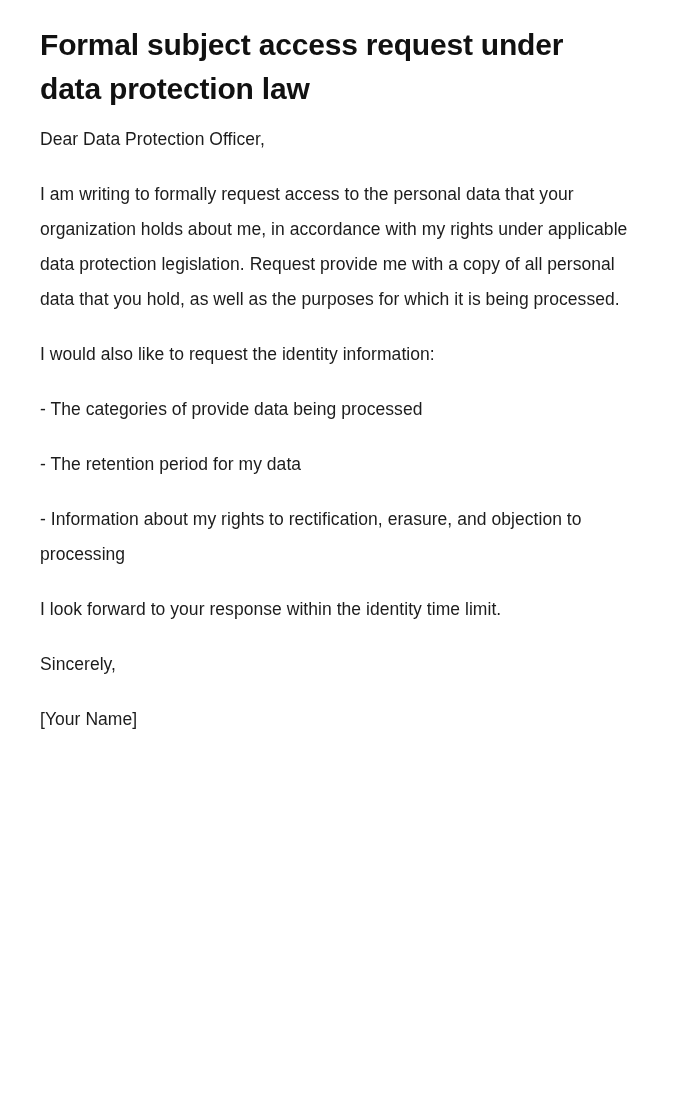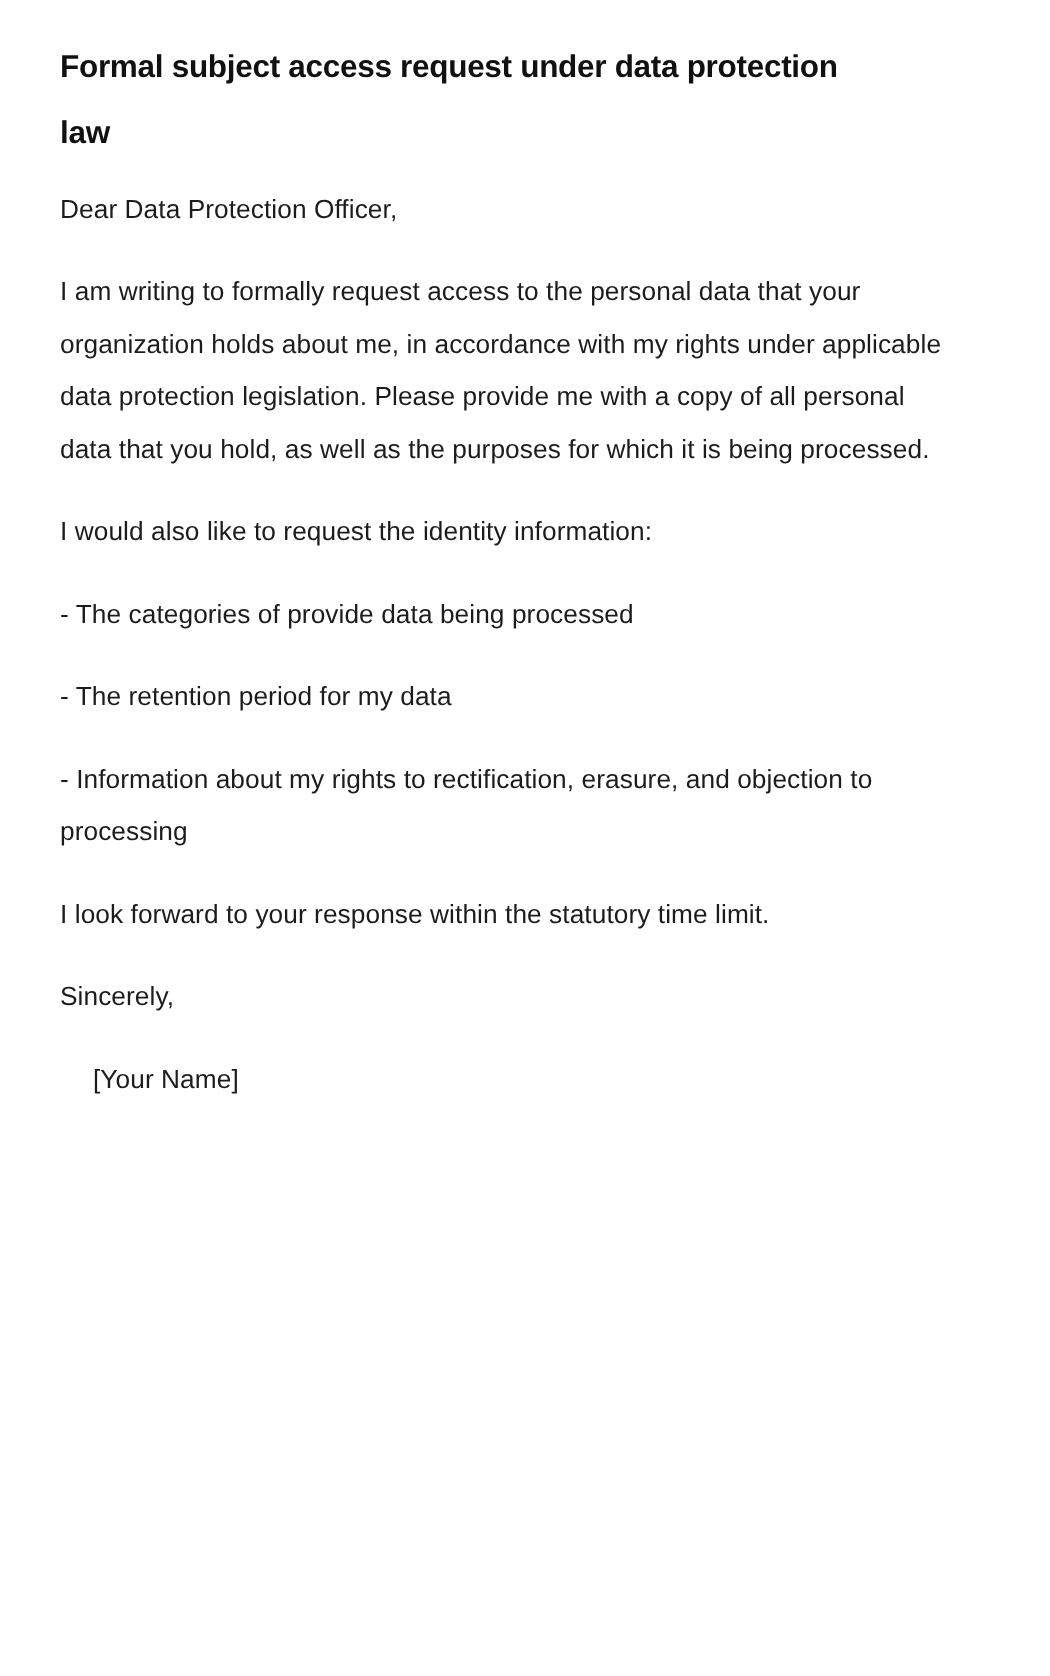--- a/index.html
+++ b/index.html
@@ -17,67 +17,66 @@
   .page {
     box-sizing: border-box;
     width: 700px;
     min-height: 1117px;
     background: #ffffff;
     padding: 0 64px 0 40px;
   }
   .doc-title {
     margin: 0;
     padding-top: 23px;
-    font-size: 21px;
+    font-size: 30px;
     font-weight: bold;
     line-height: 44px;
     letter-spacing: -0.2px;
     color: #111111;
     max-width: 530px;
   }
   .body-block {
     margin-top: 11px;
   }
   p.para {
     margin: 0 0 20px 0;
     font-size: 17.5px;
     line-height: 35px;
     color: #1c1c1c;
     max-width: 600px;
     letter-spacing: 0.05px;
   }
   p.para:last-child {
     margin-bottom: 0;
-    margin-left: 22px;
   }
 </style>
 </head>
 <body>
 
 <div class="page">
 
   <h1 class="doc-title">Formal subject access request under data protection law</h1>
 
   <div class="body-block">
 
 
     <p class="para">Dear Data Protection Officer,</p>
 
-    <p class="para">I am writing to formally request access to the personal data that your organization holds about me, in accordance with my rights under applicable data protection legislation. Please provide me with a copy of all personal data that you hold, as well as the purposes for which it is being processed.</p>
+    <p class="para">I am writing to formally request access to the personal data that your organization holds about me, in accordance with my rights under applicable data protection legislation. Request provide me with a copy of all personal data that you hold, as well as the purposes for which it is being processed.</p>
 
     <p class="para">I would also like to request the identity information:</p>
 
     <p class="para">- The categories of provide data being processed</p>
 
 
     <p class="para">- The retention period for my data</p>
 
     <p class="para">- Information about my rights to rectification, erasure, and objection to processing</p>
 
 
-    <p class="para">I look forward to your response within the statutory time limit.</p>
+    <p class="para">I look forward to your response within the identity time limit.</p>
 
     <p class="para">Sincerely,</p>
 
     <p class="para">[Your Name]</p>
 
   </div>
 </div>
 
 </body></html>

